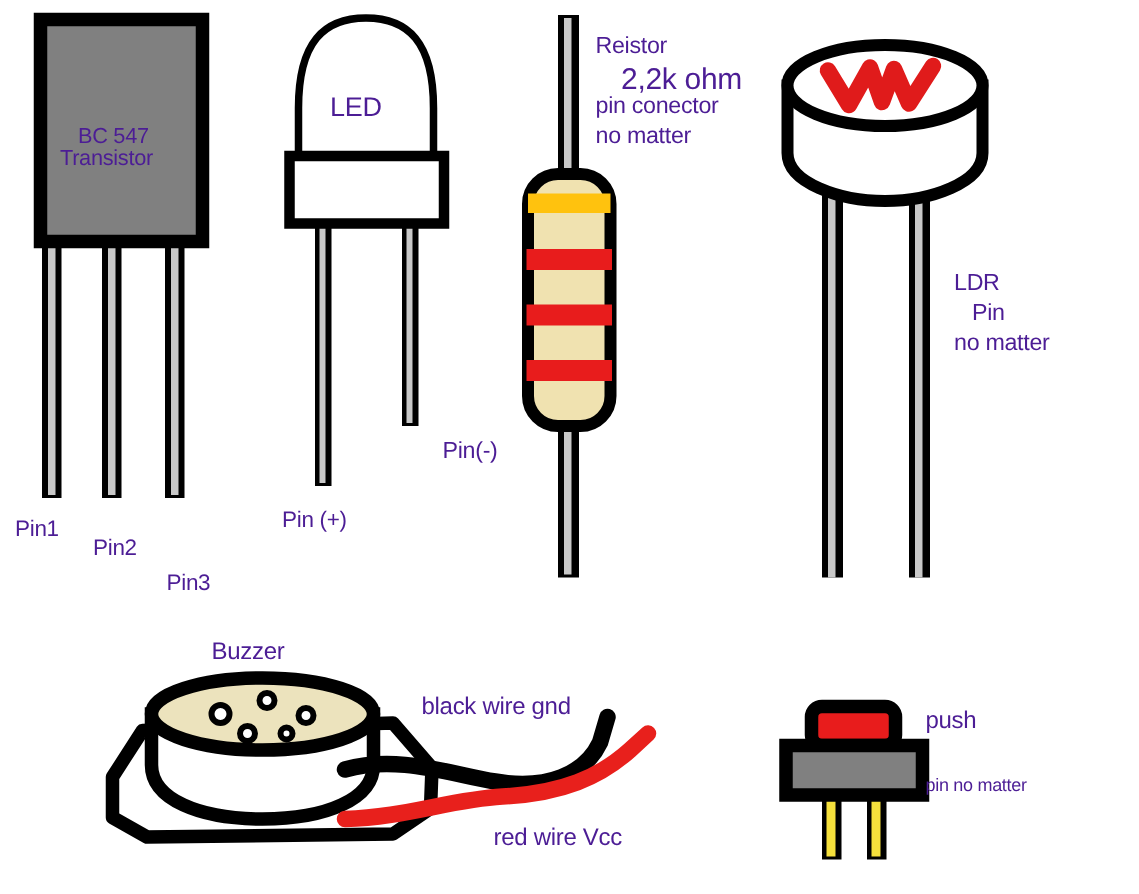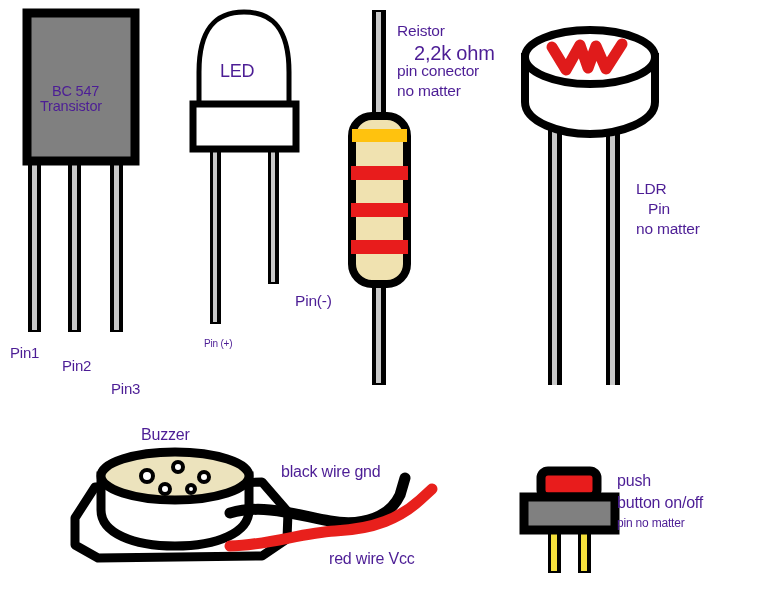--- a/index.html
+++ b/index.html
@@ -141,33 +141,32 @@
   </svg>
 
   <div class="lbl" style="left:40px; top:58px; font-size:14.5px;margin-top:40px;">Transistor</div>
   <div class="lbl" style="left:52px; top:83px; font-size:14.5px;">BC 547</div>
 
   <div class="lbl" style="left:10px; top:344px; font-size:15px;">Pin1</div>
   <div class="lbl" style="left:62px; top:344px; font-size:15px;margin-top:13px;">Pin2</div>
   <div class="lbl" style="left:111px; top:344px; font-size:15px;margin-top:36px;">Pin3</div>
 
   <div class="lbl" style="left:220px; top:61px; font-size:18px;">LED</div>
-  <div class="lbl" style="left:188px; top:338px; font-size:10px;margin-left:16px;">Pin (+)</div>
+  <div class="lbl" style="left:188px; top:338px; font-size:15px;">Pin (+)</div>
   <div class="lbl" style="left:255px; top:292px; font-size:15.5px;margin-left:40px;">Pin(-)</div>
 
   <div class="lbl" style="left:397px; top:22px; font-size:15.5px;">Reistor</div>
   <div class="lbl" style="left:414px; top:42px; font-size:20px;">2,2k ohm</div>
   <div class="lbl" style="left:397px; top:62px; font-size:15.5px;">pin conector</div>
   <div class="lbl" style="left:397px; top:82px; font-size:15.5px;">no matter</div>
 
   <div class="lbl" style="left:636px; top:180px; font-size:15.5px;">LDR</div>
   <div class="lbl" style="left:636px; top:200px; font-size:15.5px;margin-left:12px;">Pin</div>
   <div class="lbl" style="left:636px; top:220px; font-size:15.5px;">no matter</div>
 
   <div class="lbl" style="left:141px; top:426px; font-size:16px;">Buzzer</div>
   <div class="lbl" style="left:281px; top:463px; font-size:16px;">black wire gnd</div>
   <div class="lbl" style="left:329px; top:550px; font-size:16px;">red wire Vcc</div>
 
   <div class="lbl" style="left:617px; top:472px; font-size:16px;">push</div>
-  <div class="lbl" style="left:617px; top:494px; font-size:16px;">button on/off</div>
   <div class="lbl" style="left:617px; top:516px; font-size:12px;">pin no matter</div>
 
 </div>
 
 </body></html>

